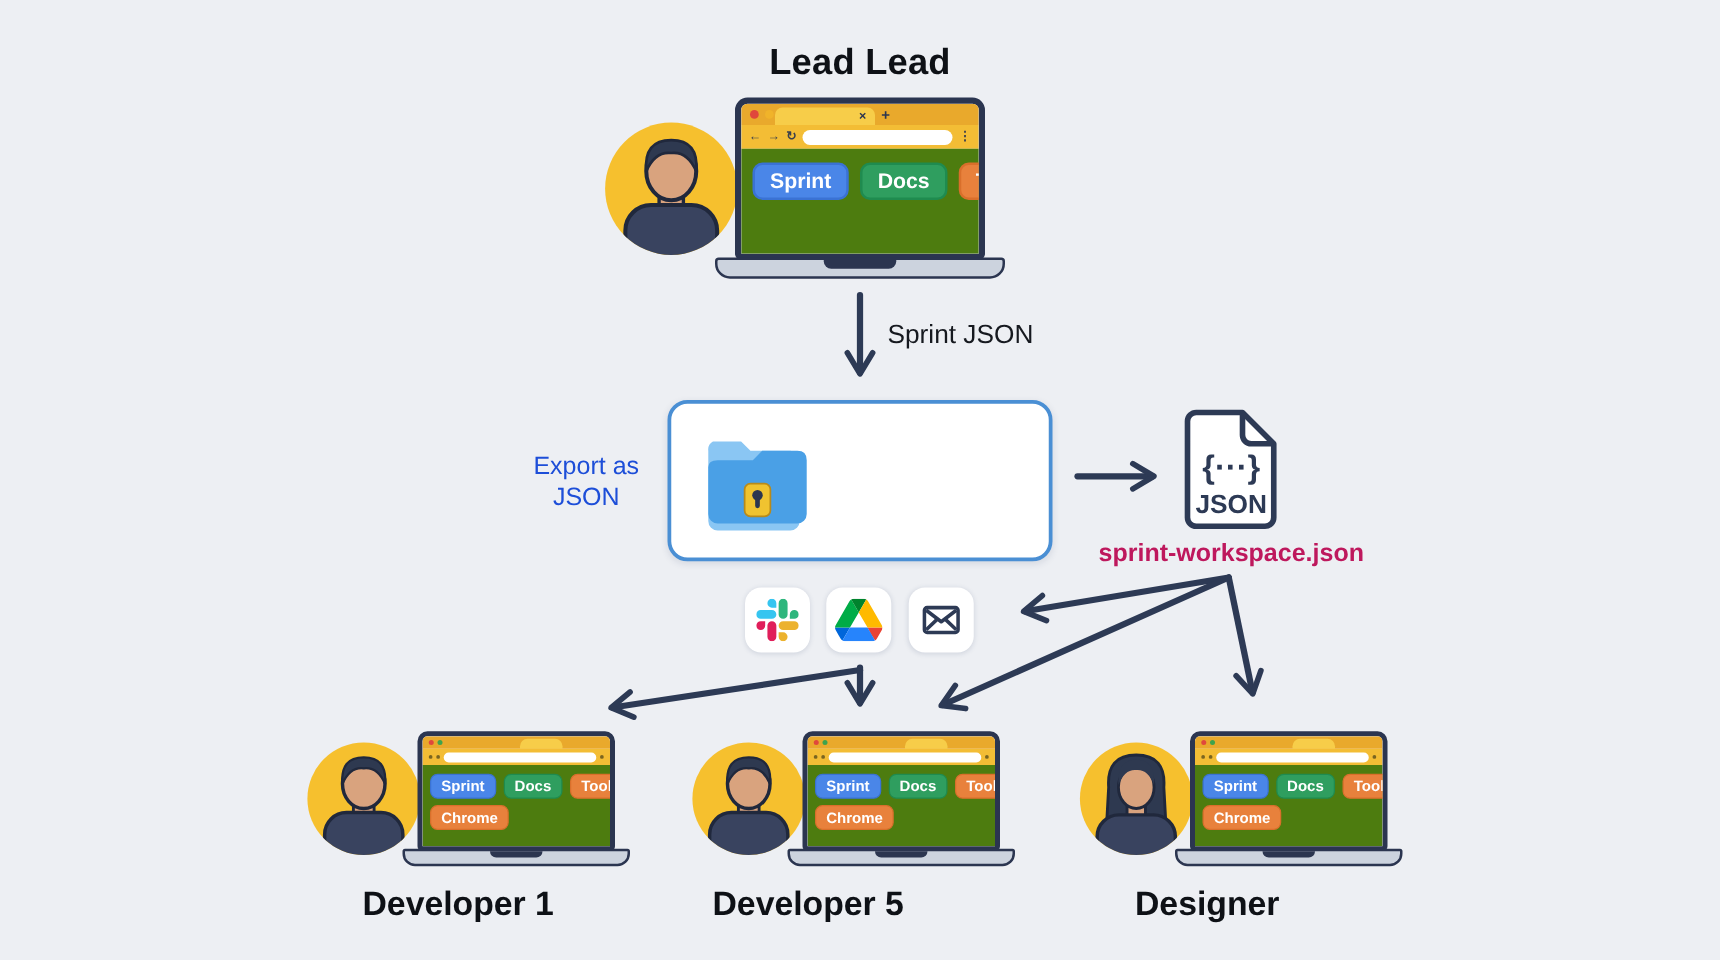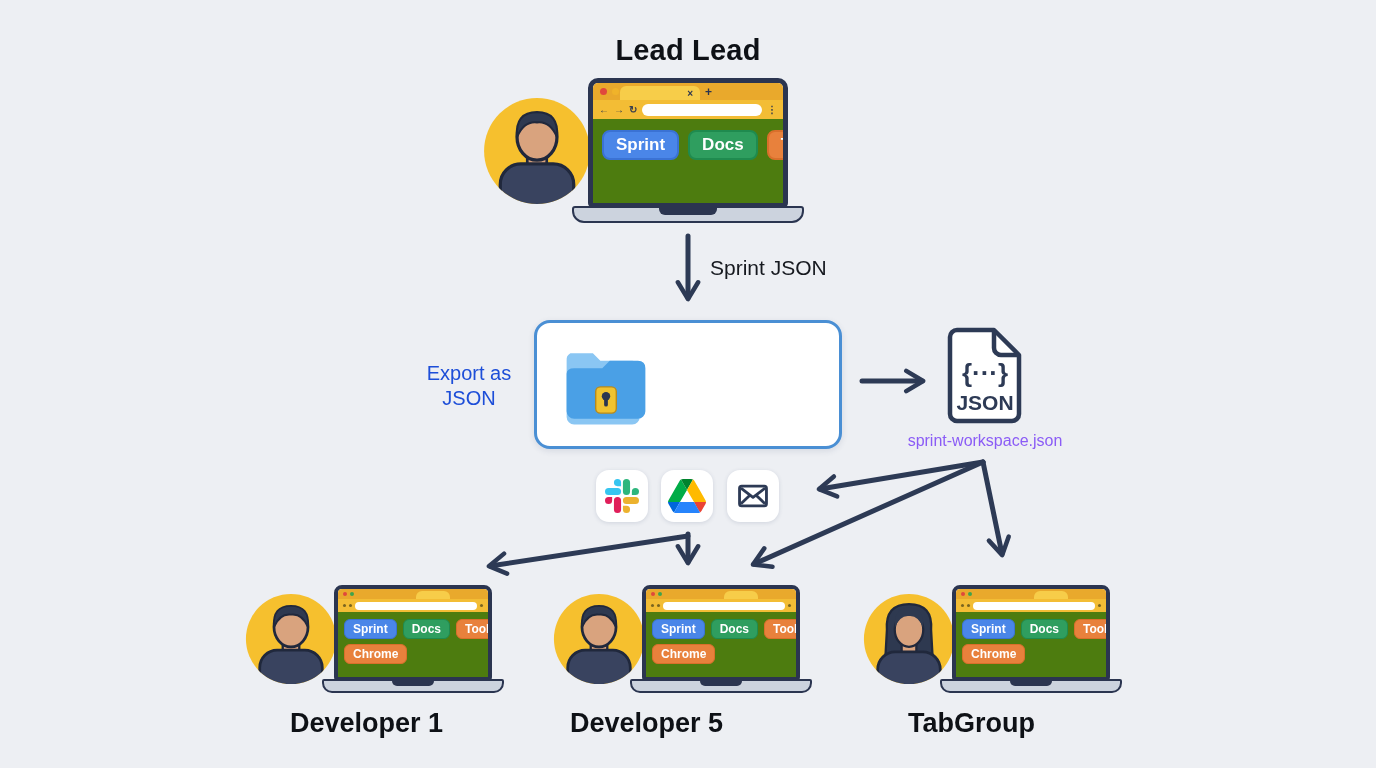--- a/index.html
+++ b/index.html
@@ -32,21 +32,21 @@
     position:relative;
     overflow:hidden;
   }
   .abs{position:absolute}
 
   
   .big-title{font-size:29px;font-weight:800;color:#0e1116;text-align:center;letter-spacing:.2px}
   .persona-label{font-size:27px;font-weight:800;color:#0e1116;text-align:left}
   .flow-label{font-size:21px;font-weight:500;color:#16191f}
   .side-label{font-size:20px;font-weight:500;color:#1d4ed8;text-align:center;line-height:25px}
-  .filename{font-size:16px;font-weight:400;color:#8b5cf6;text-align:center}
+  .filename{font-size:20px;font-weight:700;color:#be185d;text-align:center}
 
   
   .laptop{display:flex;flex-direction:column}
   .laptop .screen{
     background:#fff;border:5px solid var(--navy);
     border-radius:10px 10px 5px 5px;
     margin:0 auto;overflow:hidden;display:flex;flex-direction:column;
   }
   .laptop .base{
     position:relative;width:100%;background:var(--base-gray);
@@ -364,13 +364,13 @@
       </div>
       <div class="chiprow">
         <span class="chip c-orange">Chrome</span>
       </div>
     </div>
   </div>
   <div class="base">
       <span class="notch"></span>
     </div>
 </div>
-<div class="abs persona-label" style="left:908px;top:708px;width:235px">TabGroup</div>
+<div class="abs persona-label" style="left:908px;top:708px;width:235px">Designer</div>
 
 </body></html>

